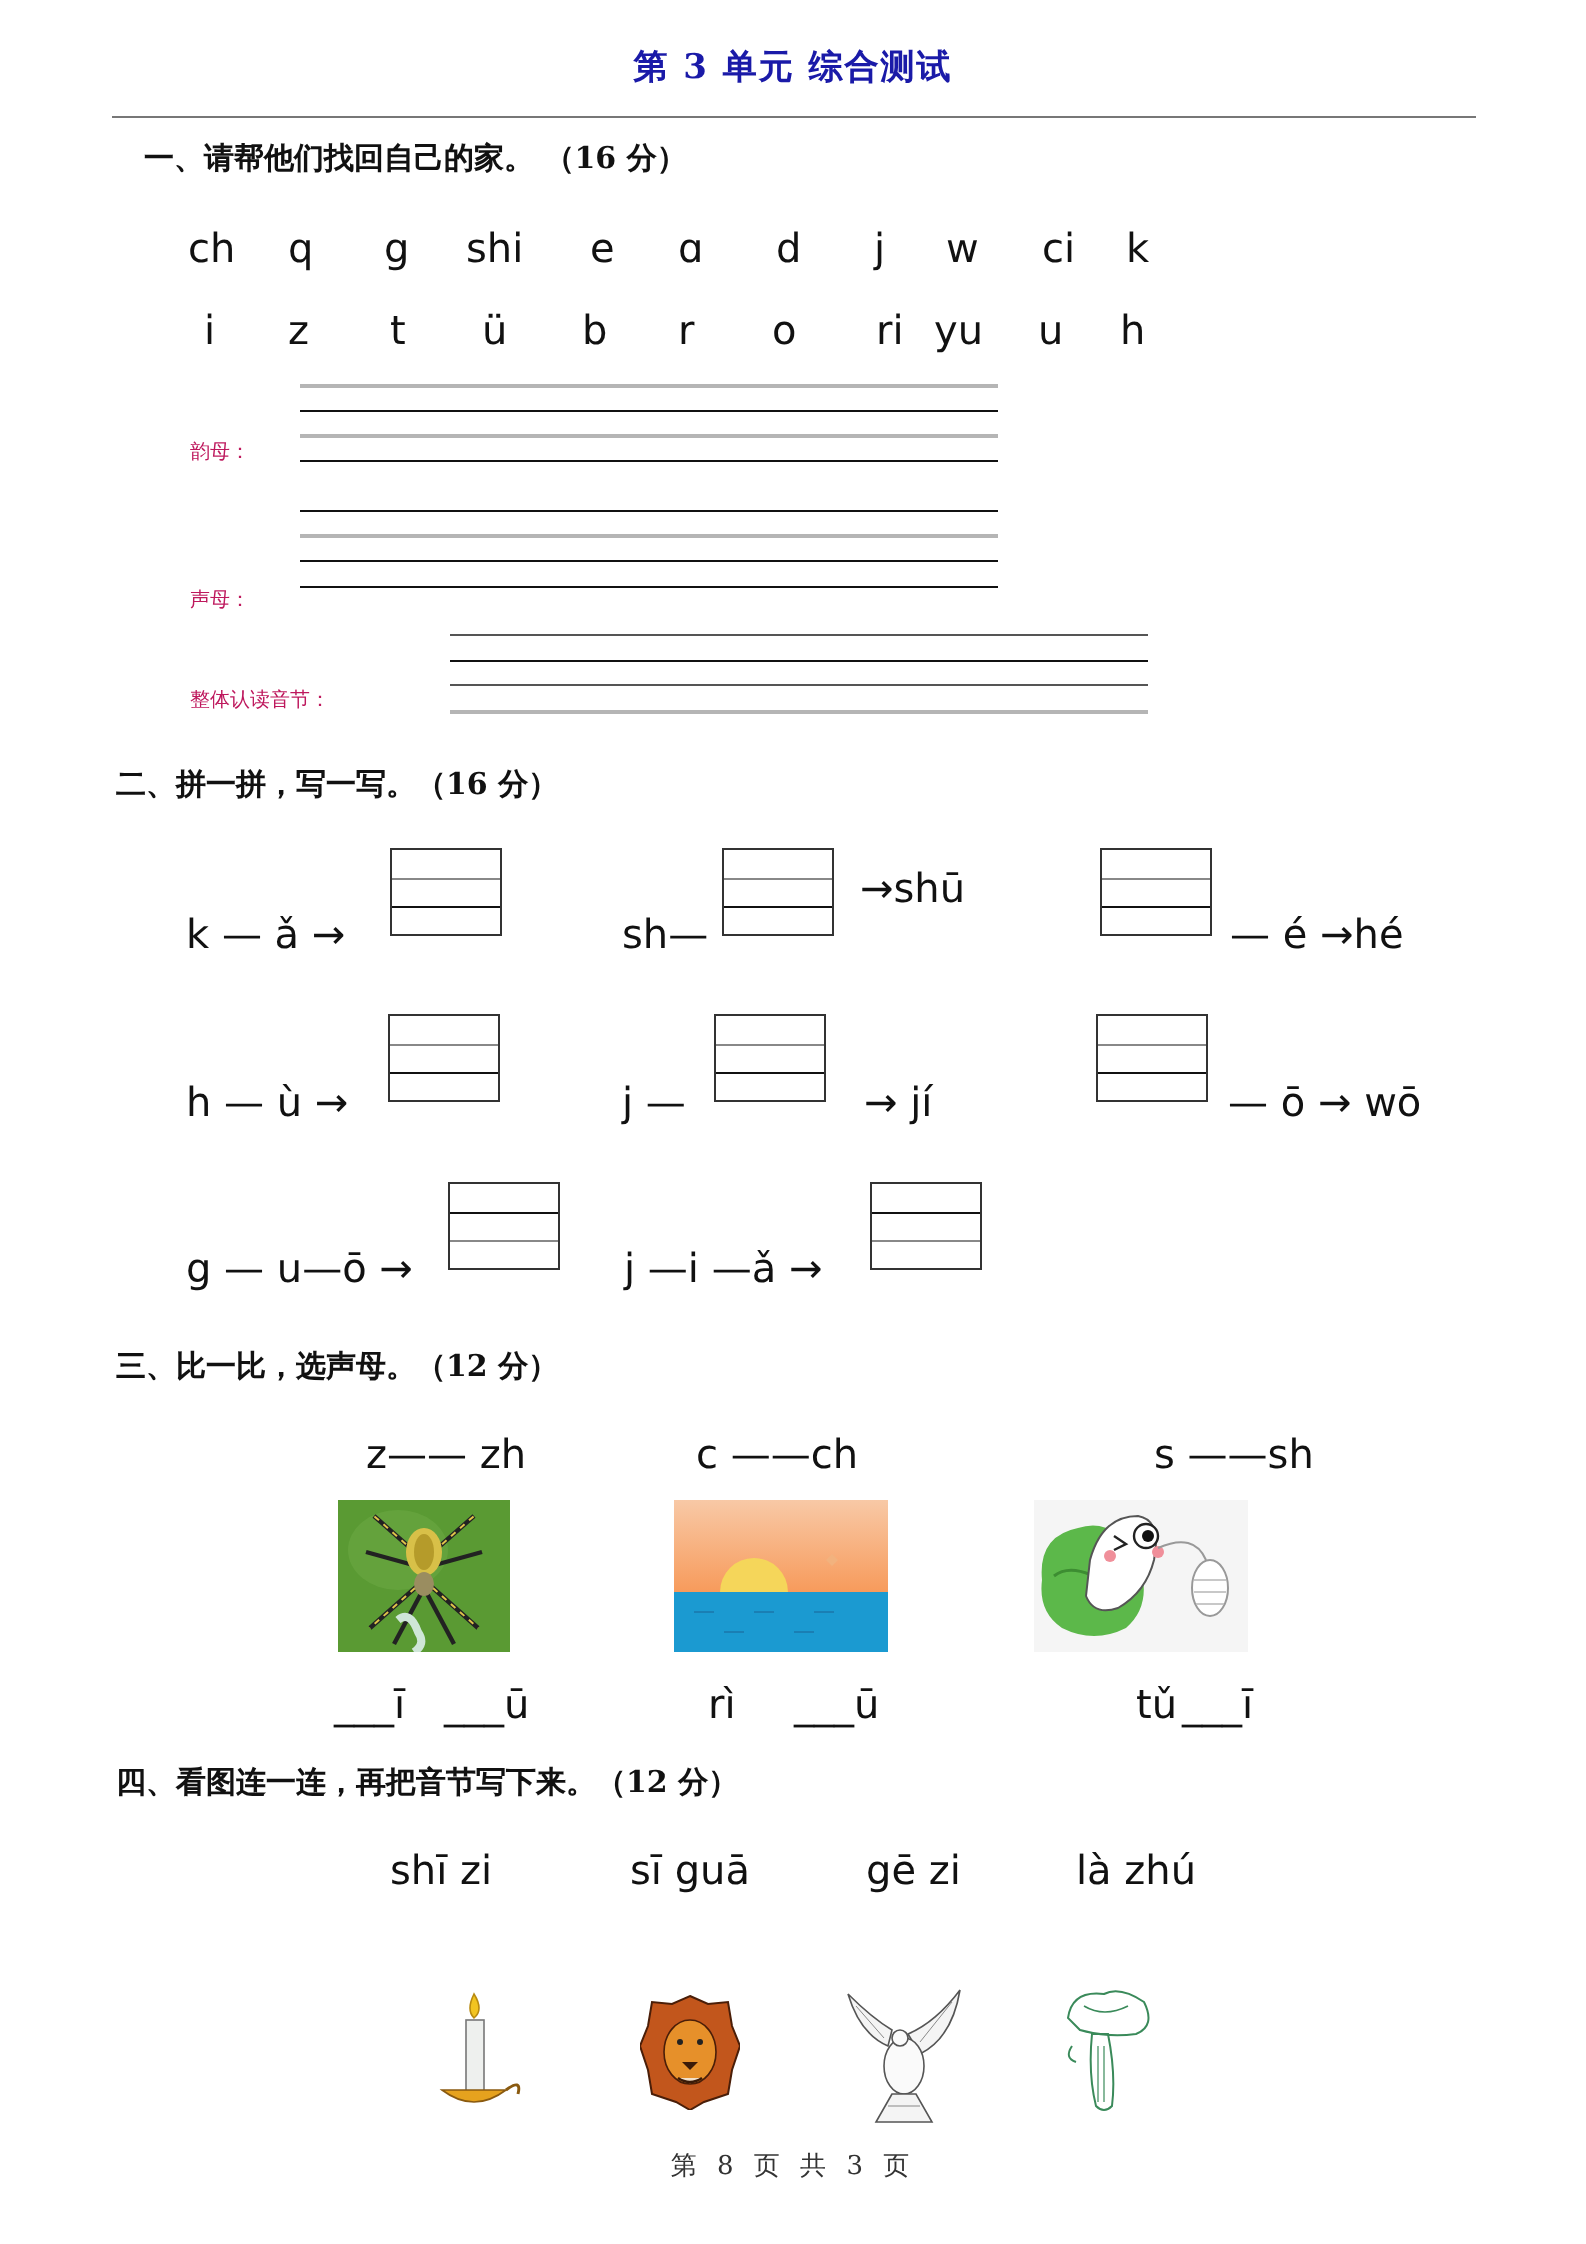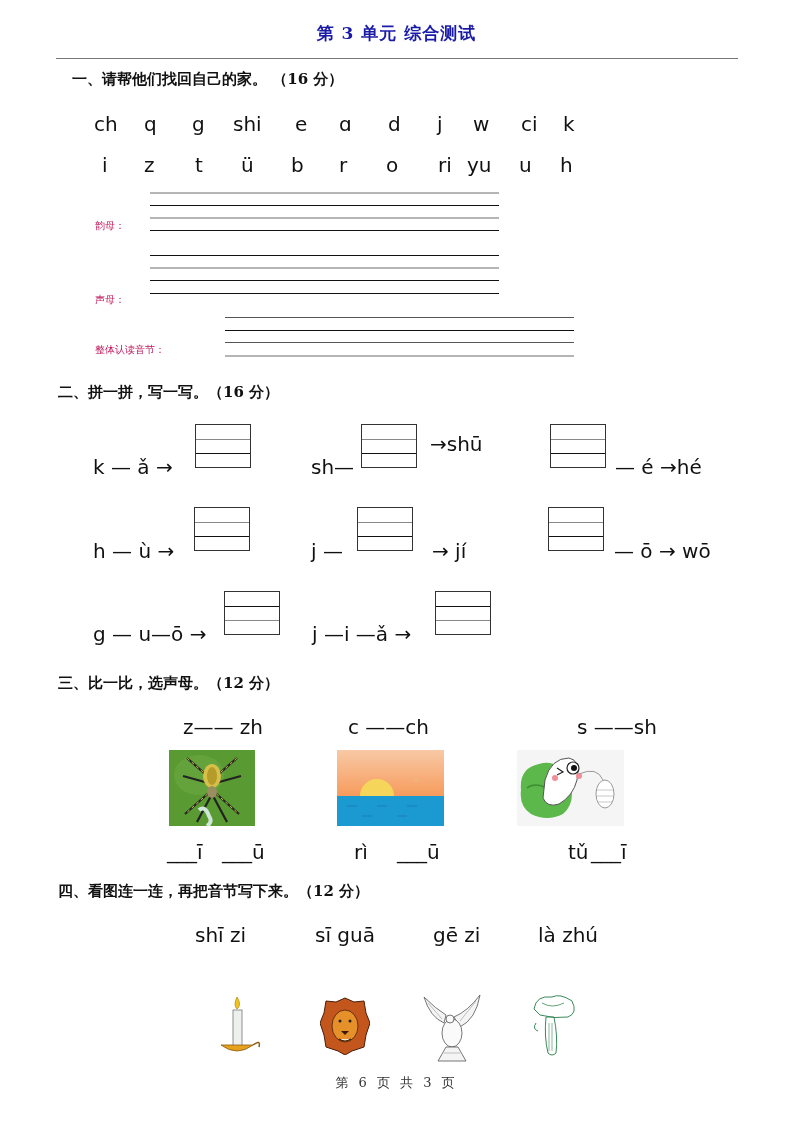--- a/index.html
+++ b/index.html
@@ -259,13 +259,13 @@
     <path d="M12 10 Q22 16 34 10" stroke="#3a8a5a" stroke-width="0.8" fill="none"></path>
     <path d="M16 24 Q14 44 18 60 Q22 64 26 60 Q28 44 24 24z" fill="none" stroke="#3a8a5a" stroke-width="1"></path>
     <g stroke="#3a8a5a" stroke-width="0.6">
         <line x1="19" y1="30" x2="19" y2="58"></line>
         <line x1="22" y1="30" x2="22" y2="58"></line>
       </g>
     <path d="M6 30 Q2 36 8 38" stroke="#3a8a5a" stroke-width="1" fill="none"></path>
   </svg>
 </div>
 
-<div class="abs footer">第 6 页 共 3 页</div>
+<div class="abs footer">第 8 页 共 3 页</div>
 
 </body></html>

